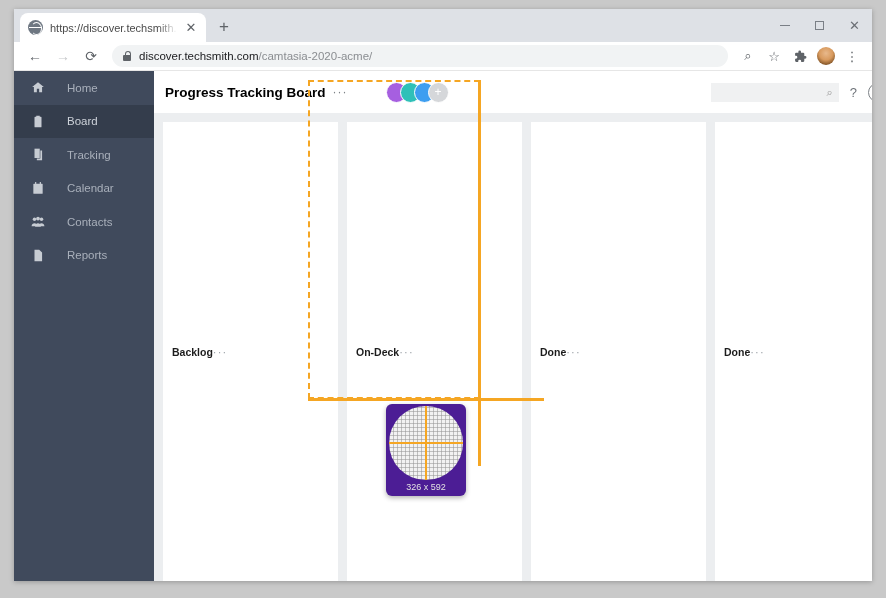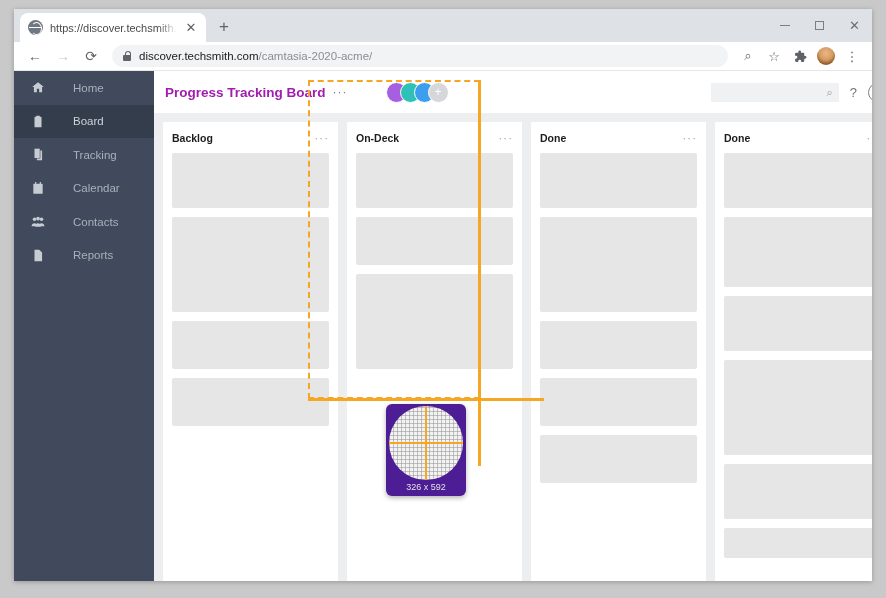--- a/index.html
+++ b/index.html
@@ -175,21 +175,21 @@
   #brand-logo {
     width: 17px; height: 17px;
     background: #d8dadd;
   }
   #brand-name {
     font-size: 11.5px; color: #dcdfe3; letter-spacing: .4px;
   }
   .nav-item {
     height: 33.5px;
     display: flex; align-items: center;
-    gap: 28px;
+    gap: 22px;
     padding-left: 17px;
     color: #a9b0bb;
     font-size: 11.5px;
     cursor: pointer;
   }
   .nav-item.active { background: #343d4c; color: #cdd2d9; }
   .nav-icon {
     width: 14px; height: 15px; flex: 0 0 14px;
     position: relative;
     color: #c7ccd3;
@@ -203,21 +203,21 @@
     display: flex; flex-direction: column;
     position: relative;
   }
   #board-header {
     height: 42px; flex: 0 0 42px;
     background: #fff;
     display: flex; align-items: center;
     padding: 0 12px 0 11px;
   }
   #board-title {
-    font-size: 13.5px; font-weight: bold; color: #a21caf;
+    font-size: 13.5px; font-weight: bold; color: #000000;
   }
   #board-title-menu {
     margin-left: 7px;
     color: #7d8287; font-size: 12px; letter-spacing: 1px;
     cursor: pointer;
   }
   #avatars {
     margin-left: 38px;
     display: flex; align-items: center;
   }
@@ -266,21 +266,21 @@
   #columns {
     flex: 1 1 auto;
     display: flex;
     gap: 9px;
     padding: 9px 9px 0 9px;
     overflow: hidden;
   }
   .column {
     width: 175px; flex: 0 0 175px;
     background: #fff;
-    display: flex; flex-direction: column;
+    display: flex; flex-direction: row;
     padding: 10px 9px 0 9px;
   }
   .column-head {
     display: flex; align-items: center;
     margin-bottom: 9px;
   }
   .column-title {
     font-size: 10.5px; font-weight: bold; color: #1c1c1c;
   }
   .column-menu {

